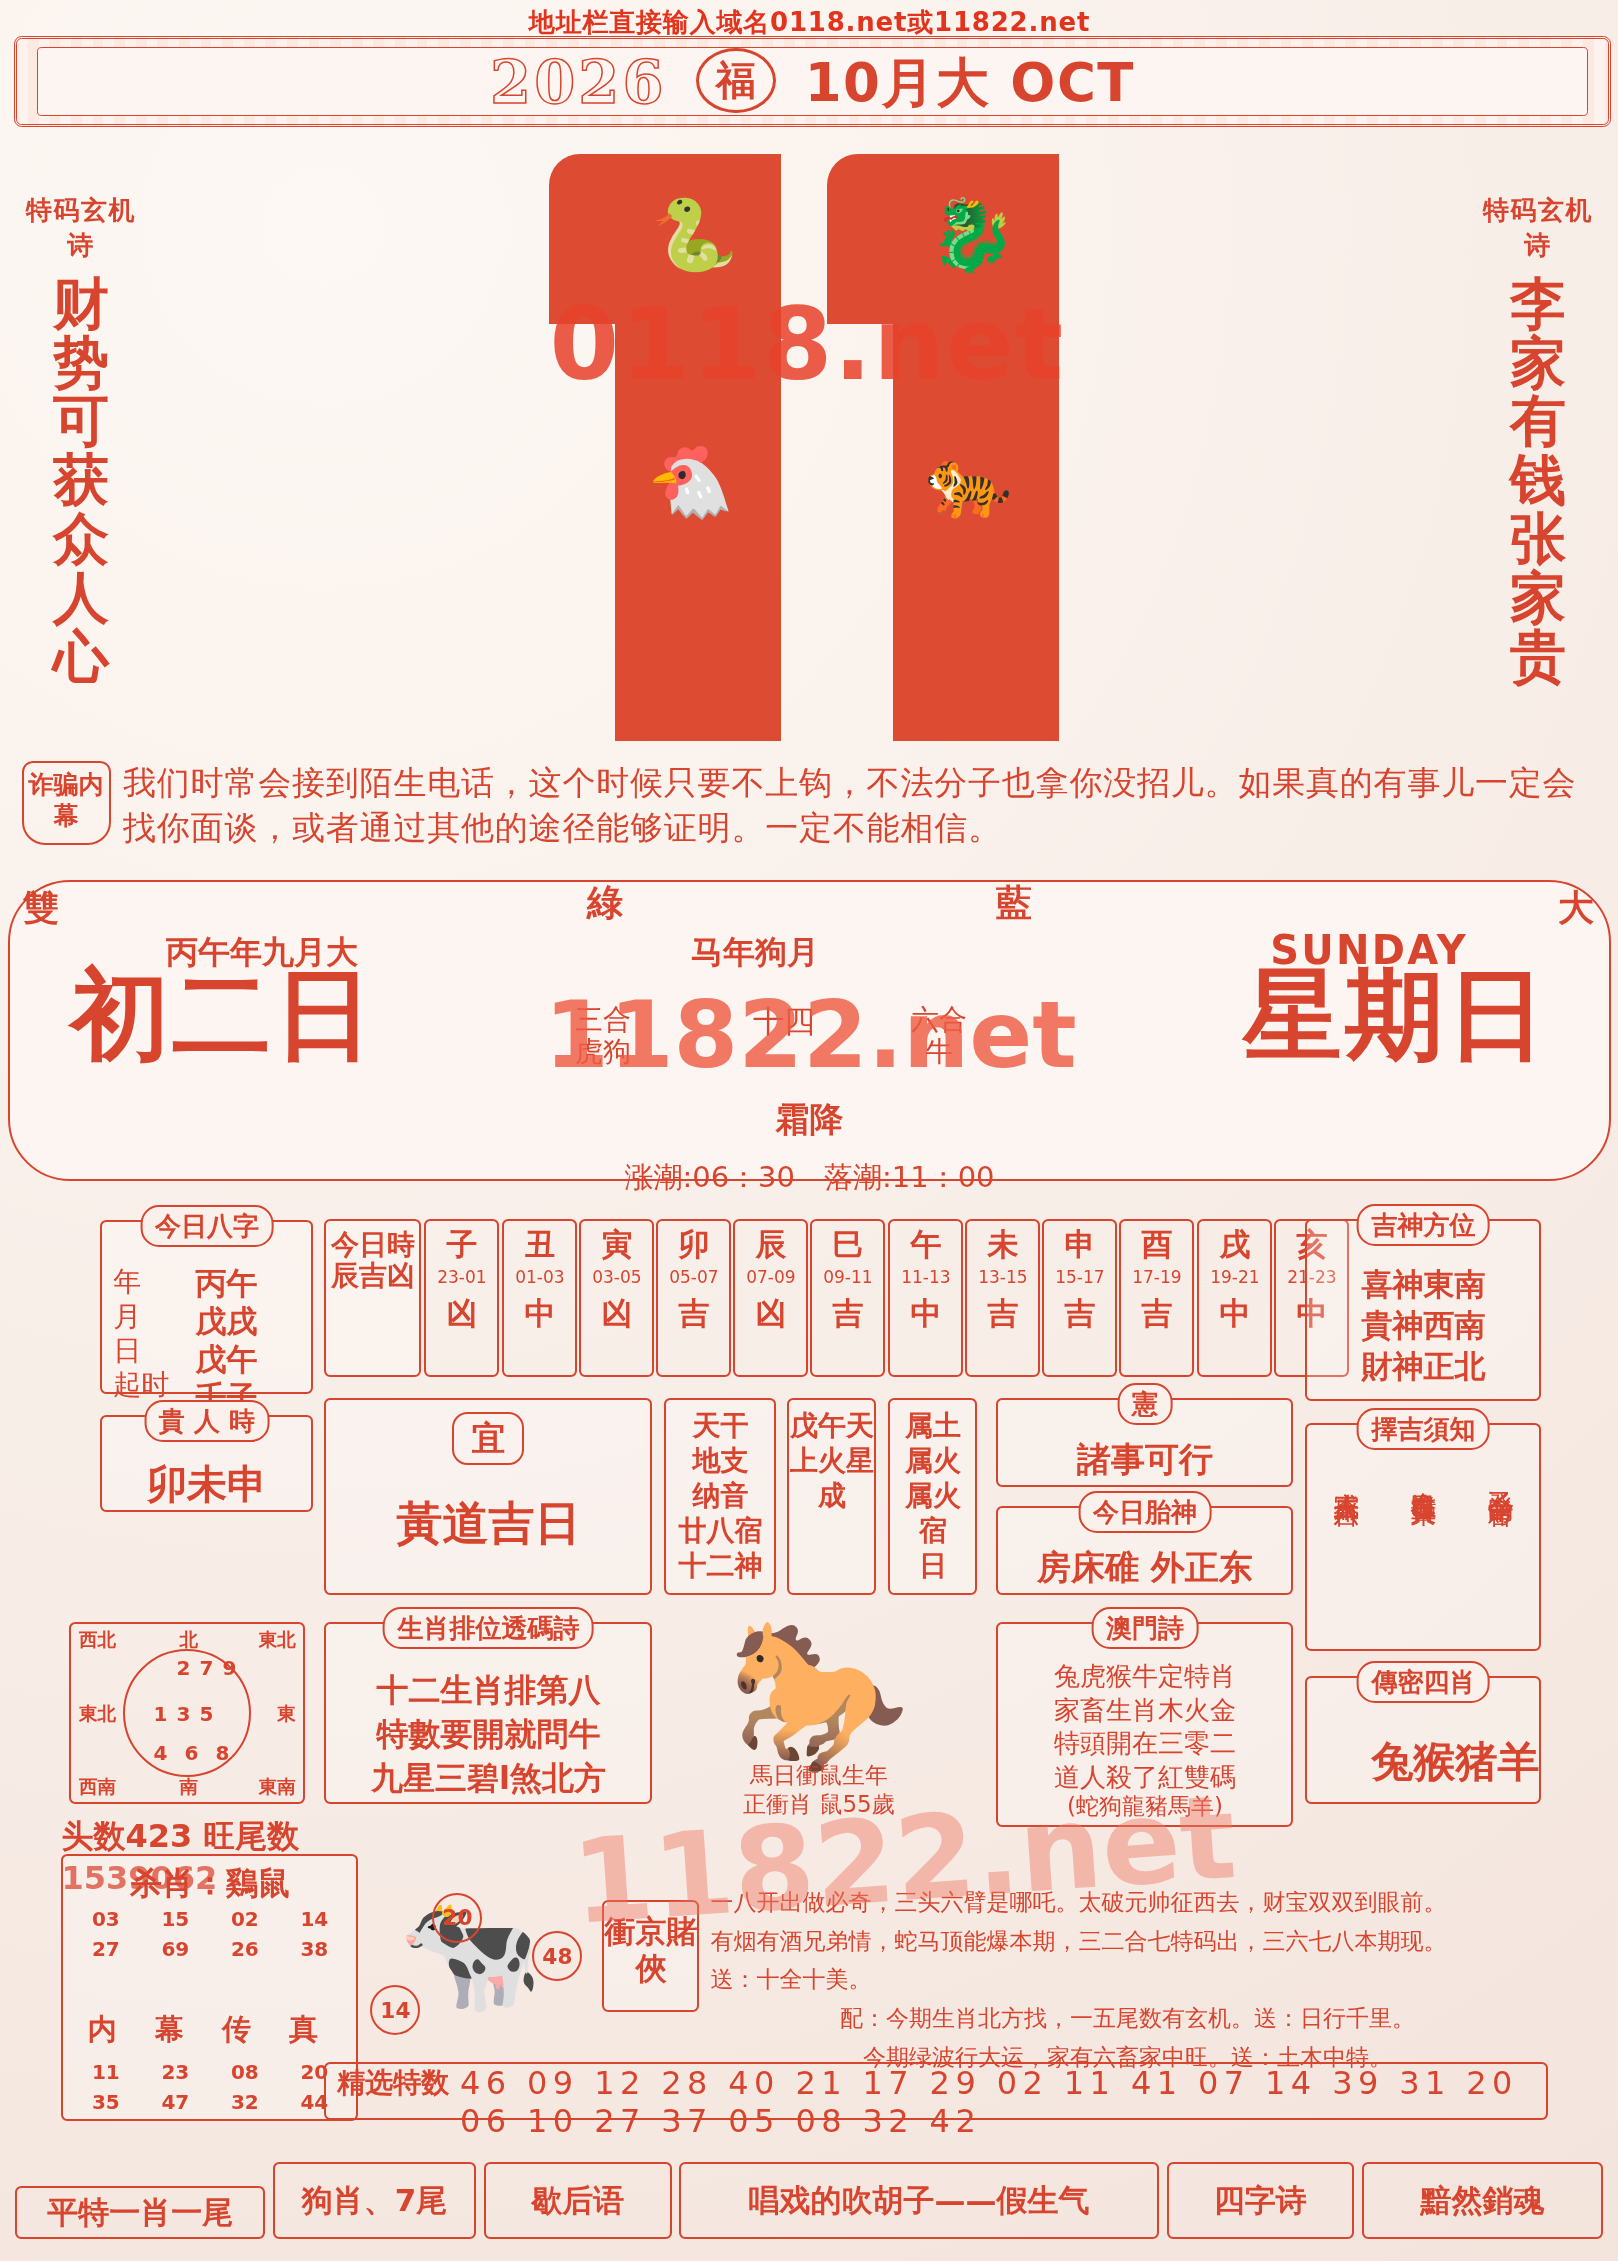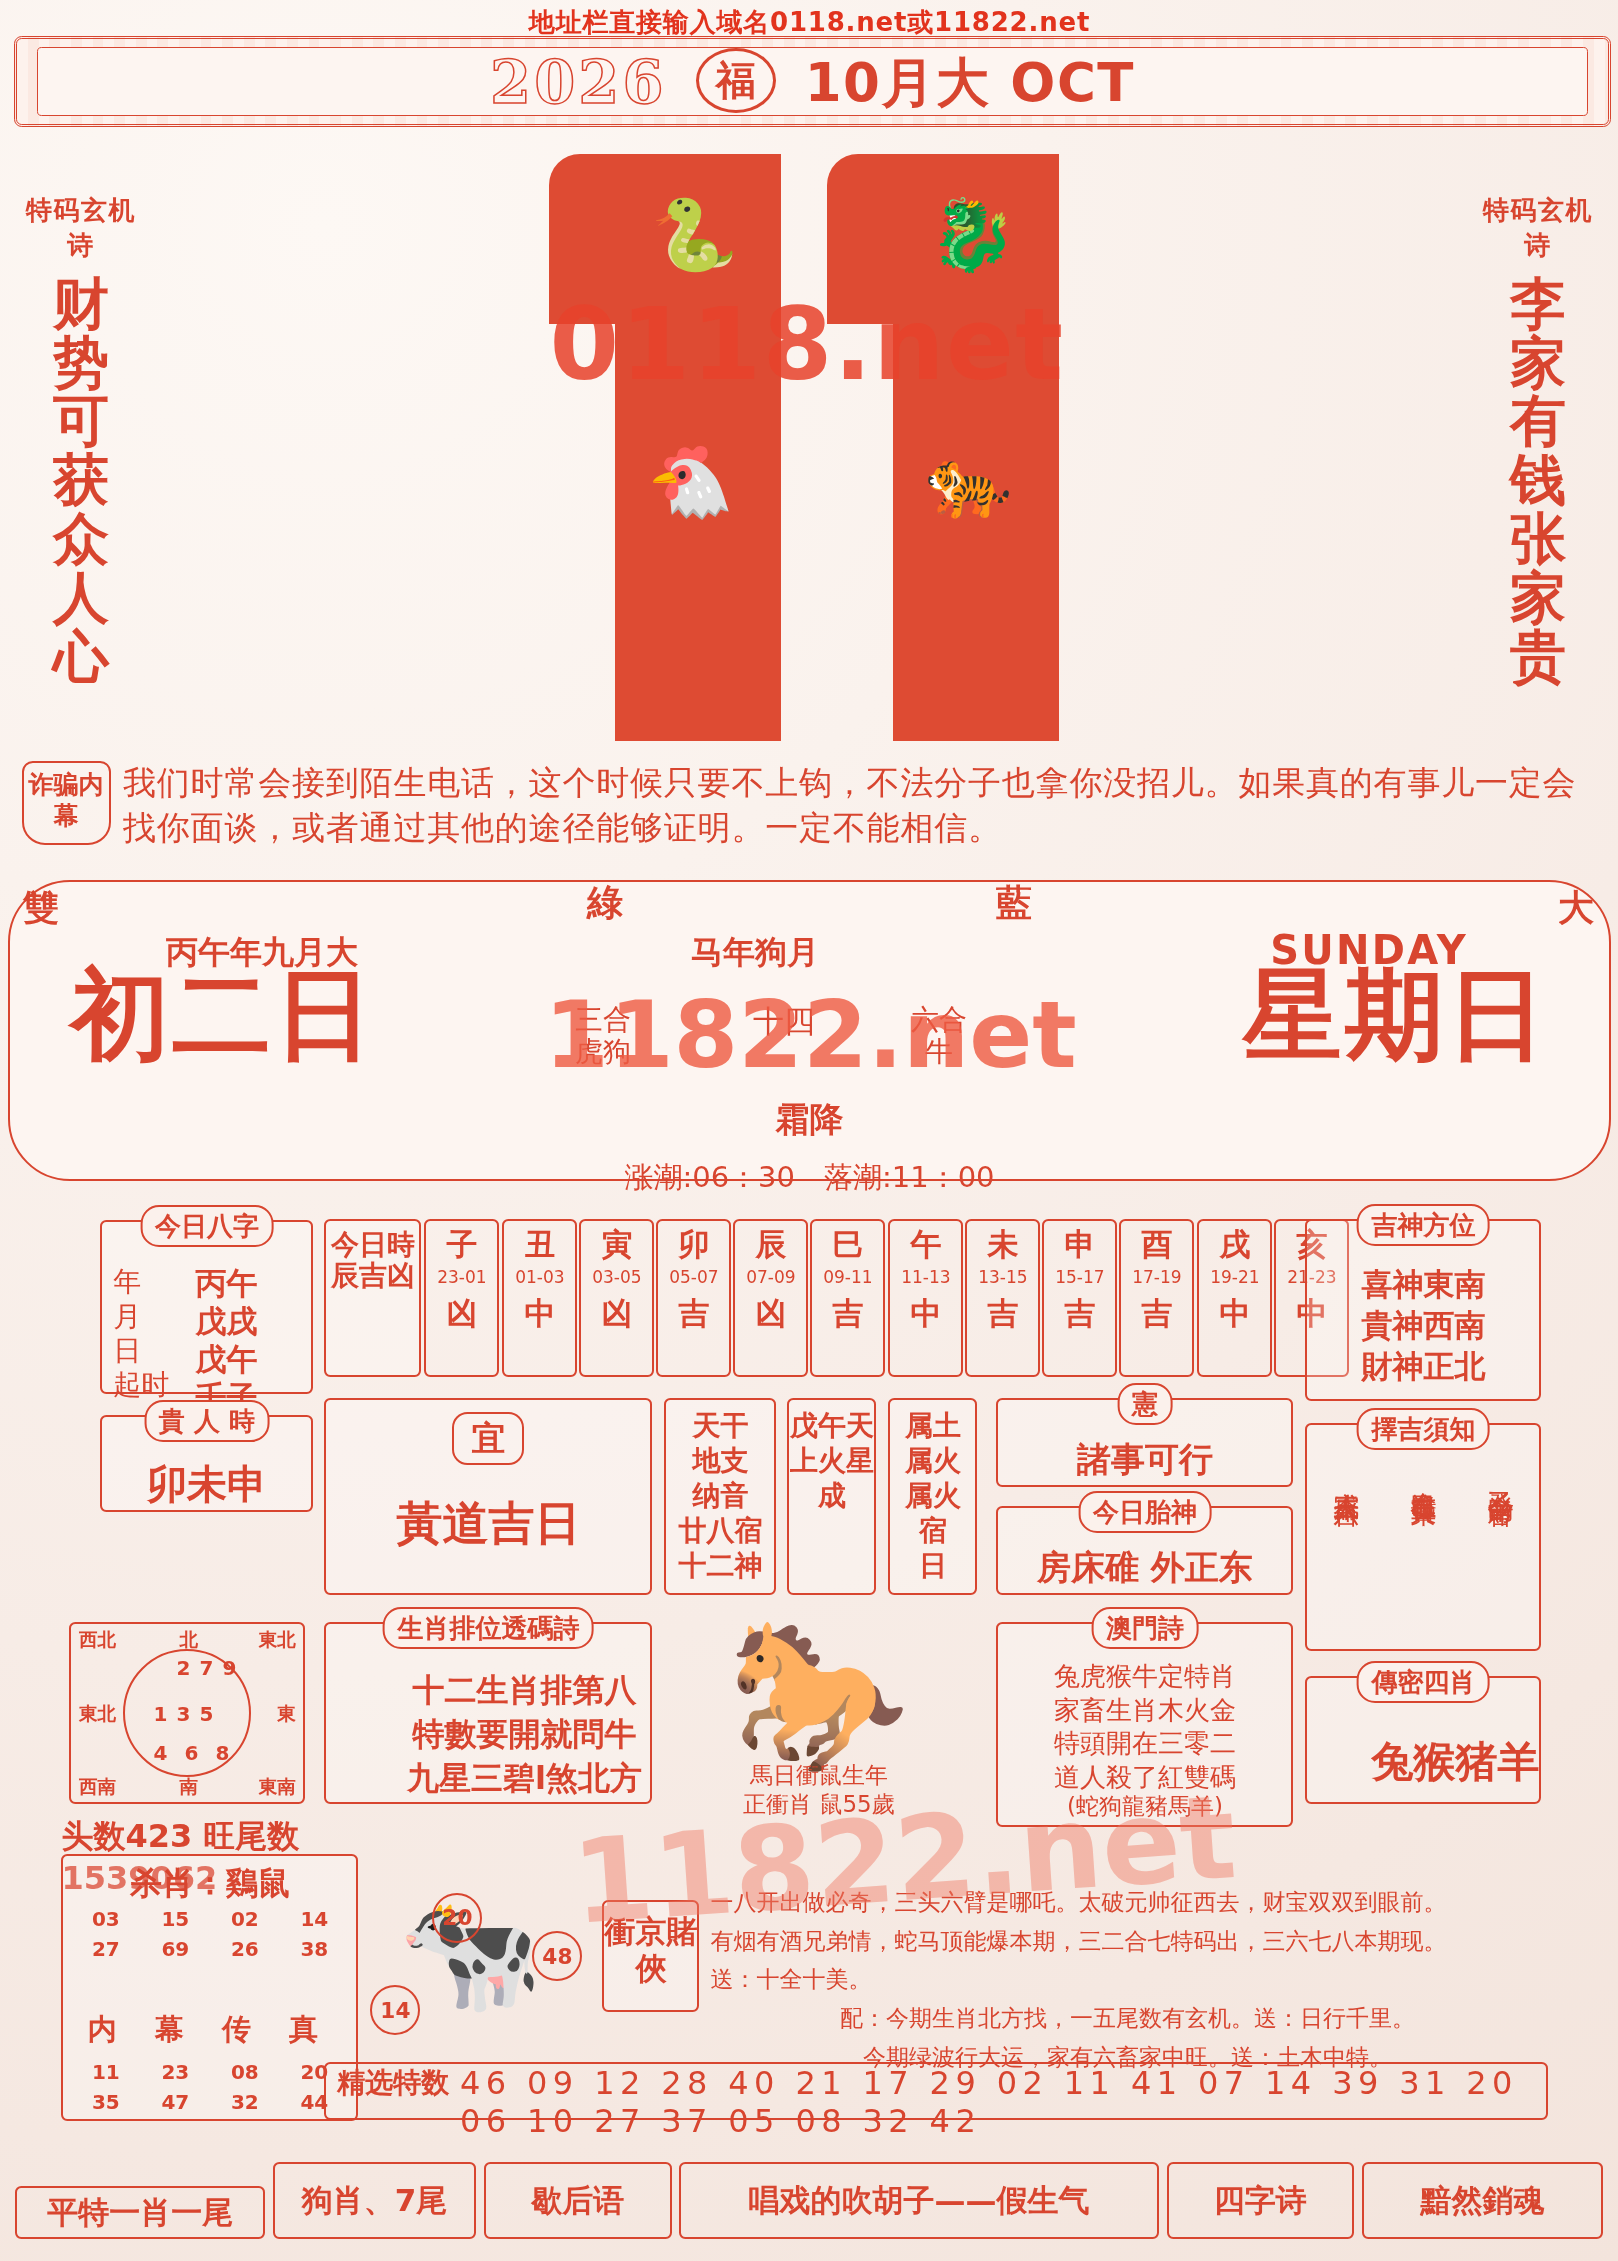--- a/index.html
+++ b/index.html
@@ -161,21 +161,21 @@
   #yi{left:981px;top:193px;width:293px;height:85px;}
   #taishen{left:981px;top:301px;width:293px;height:85px;}
   .yival{position:absolute;top:37px;left:0;width:100%;text-align:center;font-size:34px;font-weight:bold;}
 
   #jishen{left:1290px;top:14px;width:232px;height:178px;}
   .jishen-l{position:absolute;top:43px;left:0;width:100%;font-size:31px;line-height:1.32;text-align:center;font-weight:bold;}
   #zeji{left:1290px;top:218px;width:232px;height:224px;}
   .zeji-body{position:absolute;top:46px;left:0;width:100%;text-align:center;font-size:26px;line-height:1.2;letter-spacing:1.5px;}
 
   #shengxiao{left:309px;top:417px;width:324px;height:178px;}
-  .sxline{position:absolute;left:0;width:100%;text-align:center;font-size:32px;font-weight:bold;padding-left:36px;}
+  .sxline{position:absolute;left:0;width:100%;text-align:center;font-size:32px;font-weight:bold;}
 
   #aomen{left:981px;top:417px;width:293px;height:201px;}
   .aoline{position:absolute;left:0;width:100%;text-align:center;font-size:26px;line-height:1.28;}
 
   #chuanmi{left:1290px;top:471px;width:232px;height:124px;}
   .chuanmival{position:absolute;top:56px;left:0;width:100%;text-align:right;font-size:42px;font-weight:bold;}
 
   
   .luopan{position:absolute;left:54px;top:417px;width:232px;height:178px;border:2.3px solid #d8452f;border-radius:6.2px;}
   .lp-c{position:absolute;left:50%;top:50%;transform:translate(-50%,-50%);text-align:center;}

